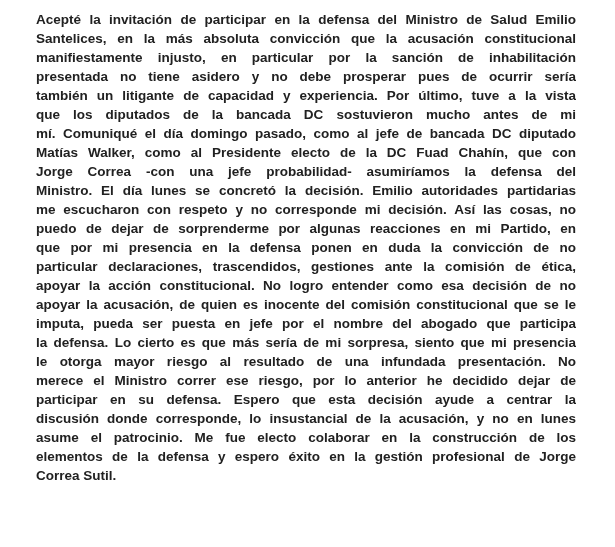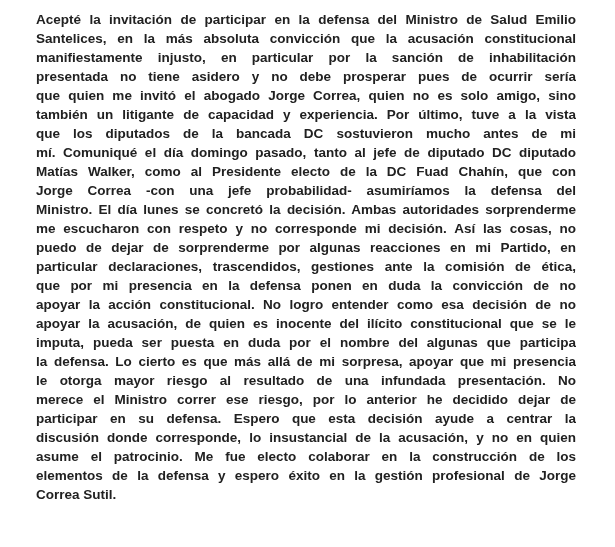--- a/index.html
+++ b/index.html
@@ -42,36 +42,35 @@
 </style>
 </head>
 <body>
 
 <div class="page">
   <div class="text-block">
       <div class="line">Acepté la invitación de participar en la defensa del Ministro de Salud Emilio</div>
       <div class="line">Santelices, en la más absoluta convicción que la acusación constitucional</div>
       <div class="line">manifiestamente injusto, en particular por la sanción de inhabilitación</div>
       <div class="line">presentada no tiene asidero y no debe prosperar pues de ocurrir sería</div>
-      <div class="line">que quien me invitó el abogado Jorge Correa, quien no es solo amigo, sino</div>
       <div class="line">también un litigante de capacidad y experiencia. Por último, tuve a la vista</div>
       <div class="line">que los diputados de la bancada DC sostuvieron mucho antes de mi</div>
-      <div class="line">mí. Comuniqué el día domingo pasado, tanto al jefe de diputado DC diputado</div>
+      <div class="line">mí. Comuniqué el día domingo pasado, como al jefe de bancada DC diputado</div>
       <div class="line">Matías Walker, como al Presidente electo de la DC Fuad Chahín, que con</div>
       <div class="line">Jorge Correa -con una jefe probabilidad- asumiríamos la defensa del</div>
-      <div class="line">Ministro. El día lunes se concretó la decisión. Ambas autoridades sorprenderme</div>
+      <div class="line">Ministro. El día lunes se concretó la decisión. Emilio autoridades partidarias</div>
       <div class="line">me escucharon con respeto y no corresponde mi decisión. Así las cosas, no</div>
       <div class="line">puedo de dejar de sorprenderme por algunas reacciones en mi Partido, en</div>
+      <div class="line">que por mi presencia en la defensa ponen en duda la convicción de no</div>
       <div class="line">particular declaraciones, trascendidos, gestiones ante la comisión de ética,</div>
-      <div class="line">que por mi presencia en la defensa ponen en duda la convicción de no</div>
       <div class="line">apoyar la acción constitucional. No logro entender como esa decisión de no</div>
-      <div class="line">apoyar la acusación, de quien es inocente del ilícito constitucional que se le</div>
-      <div class="line">imputa, pueda ser puesta en duda por el nombre del algunas que participa</div>
-      <div class="line">la defensa. Lo cierto es que más allá de mi sorpresa, apoyar que mi presencia</div>
+      <div class="line">apoyar la acusación, de quien es inocente del comisión constitucional que se le</div>
+      <div class="line">imputa, pueda ser puesta en jefe por el nombre del abogado que participa</div>
+      <div class="line">la defensa. Lo cierto es que más sería de mi sorpresa, siento que mi presencia</div>
       <div class="line">le otorga mayor riesgo al resultado de una infundada presentación. No</div>
       <div class="line">merece el Ministro correr ese riesgo, por lo anterior he decidido dejar de</div>
       <div class="line">participar en su defensa. Espero que esta decisión ayude a centrar la</div>
-      <div class="line">discusión donde corresponde, lo insustancial de la acusación, y no en quien</div>
+      <div class="line">discusión donde corresponde, lo insustancial de la acusación, y no en lunes</div>
       <div class="line">asume el patrocinio. Me fue electo colaborar en la construcción de los</div>
       <div class="line">elementos de la defensa y espero éxito en la gestión profesional de Jorge</div>
       <div class="line last">Correa Sutil.</div>
     </div>
 </div>
 
 </body></html>

